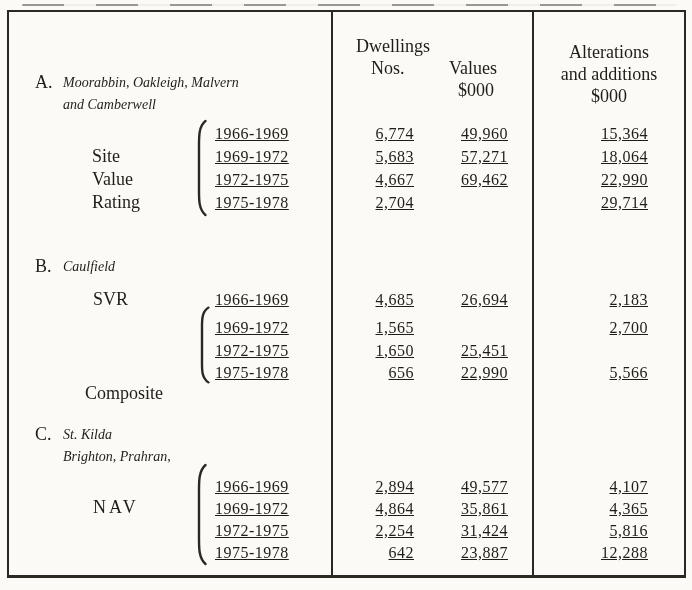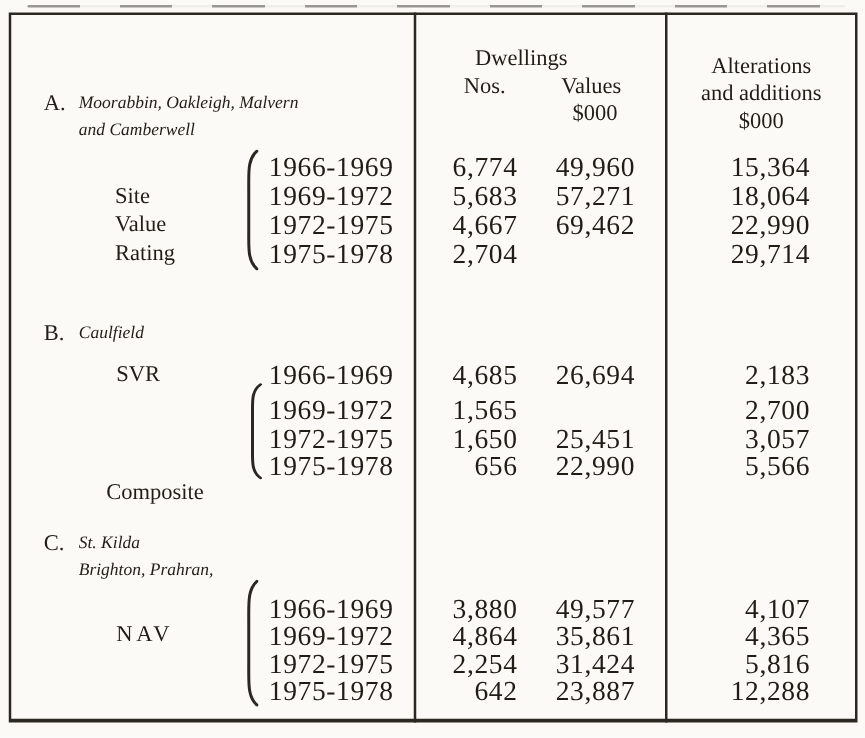--- a/index.html
+++ b/index.html
@@ -20,21 +20,21 @@
   .frame{
     position:absolute;left:7px;top:10px;width:679px;height:568px;
     border:2px solid #2b2822;border-bottom-width:3px;box-sizing:border-box;
   }
   .vline{position:absolute;top:10px;height:568px;width:2px;background:#2b2822;}
   .v1{left:331px;}
   .v2{left:532px;}
 
   
   .hdr{position:absolute;font-size:18px;white-space:nowrap;}
-  .hd-title{left:356px;top:36px;margin-left:24px;}
+  .hd-title{left:356px;top:36px;}
   .hd-nos{left:371px;top:58px;}
   .hd-values{left:449px;top:58px;}
   .hd-unit{left:445px;top:80px;width:62px;text-align:center;}
   .hdr3{
     position:absolute;left:534px;top:29px;width:150px;
     text-align:center;font-size:18px;line-height:22px;white-space:nowrap;margin-top:12px;
   }
 
   
   .section{position:absolute;left:9px;width:676px;}
@@ -57,21 +57,21 @@
   .brC{left:184px;top:39px;height:103px;}
 
   .rows{position:absolute;left:0;width:676px;}
   .rA{top:50px;}
   .rSVR{top:32px;}
   .rComp{top:60px;}
   .rC{top:51px;}
   .row{position:relative;height:23px;}
   .sB .row{height:22.5px;}
   .sC .row{height:22px;}
-  .row span{position:absolute;top:0;font-size:22px;line-height:23px;white-space:nowrap;}
+  .row span{position:absolute;top:0;font-size:16px;line-height:23px;white-space:nowrap;text-decoration:underline;}
   .year{left:206px;letter-spacing:0.5px;}
   .nos{left:321px;width:84px;text-align:right;letter-spacing:0.5px;}
   .val{left:411px;width:88px;text-align:right;letter-spacing:0.5px;}
   .alt{left:536px;width:103px;text-align:right;letter-spacing:0.5px;}
 </style>
 </head>
 <body>
 
 <div class="page">
   <div class="smudge"></div>
@@ -157,21 +157,20 @@
     <div class="rows rComp">
       <div class="row">
         <span class="year">1969-1972</span>
         <span class="nos">1,565</span>
         <span class="alt">2,700</span>
       </div>
       <div class="row">
         <span class="year">1972-1975</span>
         <span class="nos">1,650</span>
         <span class="val">25,451</span>
-        <span class="alt">3,057</span>
       </div>
       <div class="row">
         <span class="year">1975-1978</span>
         <span class="nos">656</span>
         <span class="val">22,990</span>
         <span class="alt">5,566</span>
       </div>
     </div>
   </div>
 
@@ -183,21 +182,21 @@
     </div>
     <div class="glabel glNAV">
       <div>NAV</div>
     </div>
     <svg class="bracket brC" viewBox="0 0 14 100" preserveAspectRatio="none">
       <path d="M12.5 2 C5.5 8, 6 18, 6 30 L6 70 C6 82, 5.5 92, 12.5 98" fill="none" stroke="#2b2822" stroke-width="2.4" stroke-linecap="round"></path>
     </svg>
     <div class="rows rC">
       <div class="row">
         <span class="year">1966-1969</span>
-        <span class="nos">3,880</span>
+        <span class="nos">2,894</span>
         <span class="val">49,577</span>
         <span class="alt">4,107</span>
       </div>
       <div class="row">
         <span class="year">1969-1972</span>
         <span class="nos">4,864</span>
         <span class="val">35,861</span>
         <span class="alt">4,365</span>
       </div>
       <div class="row">

